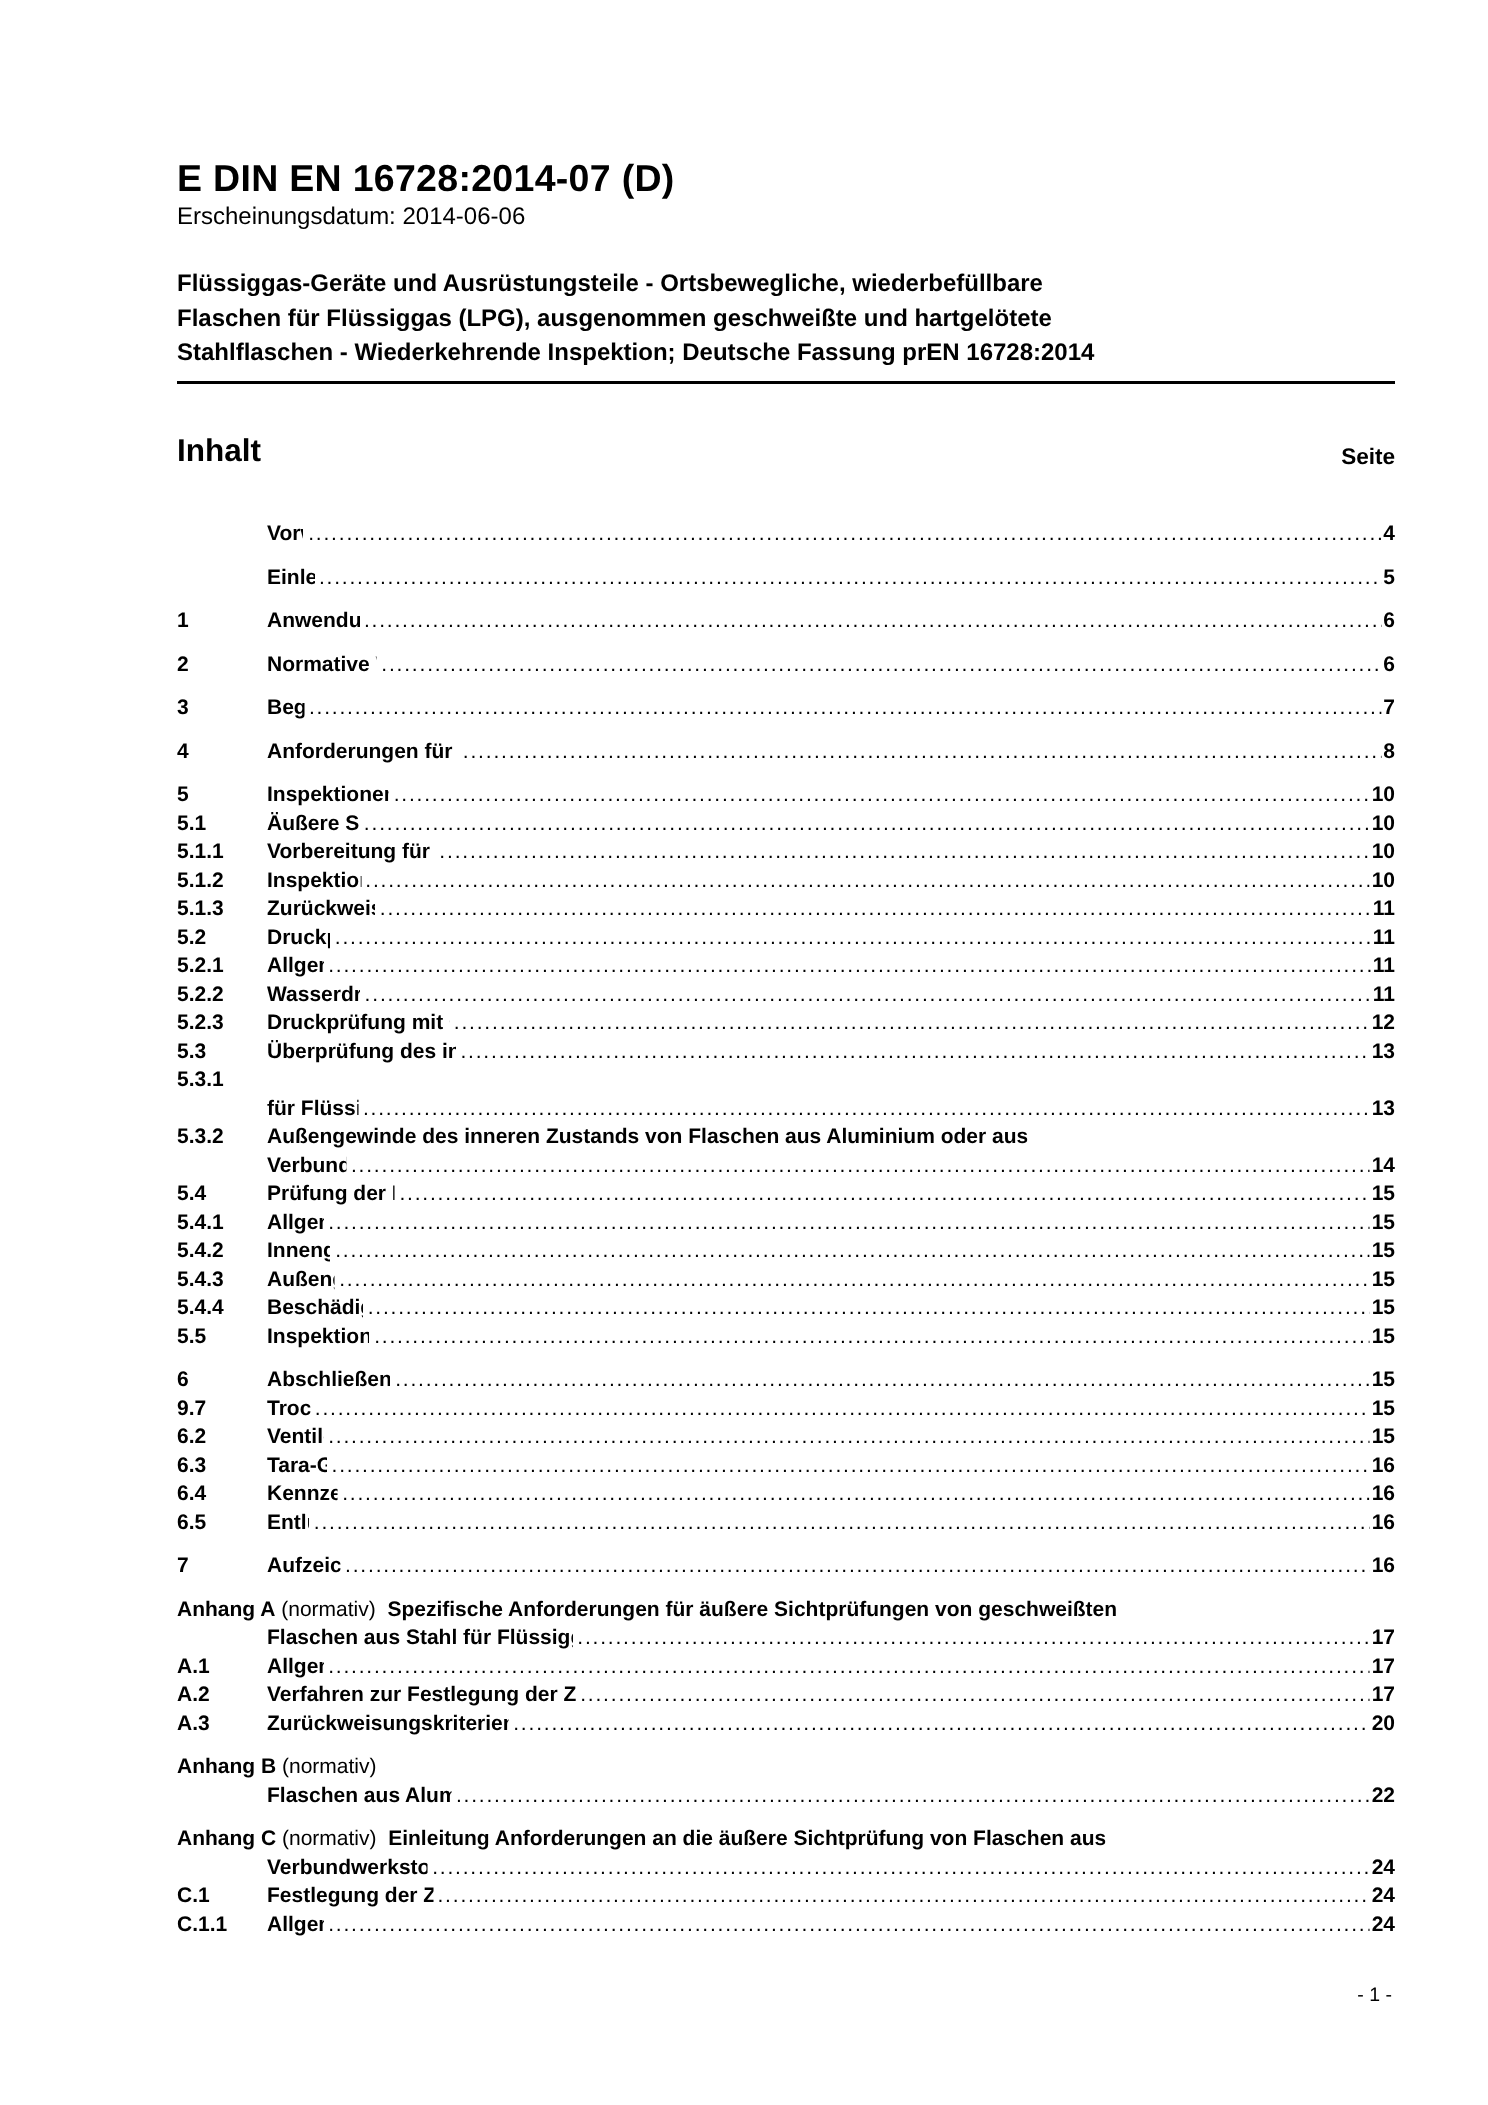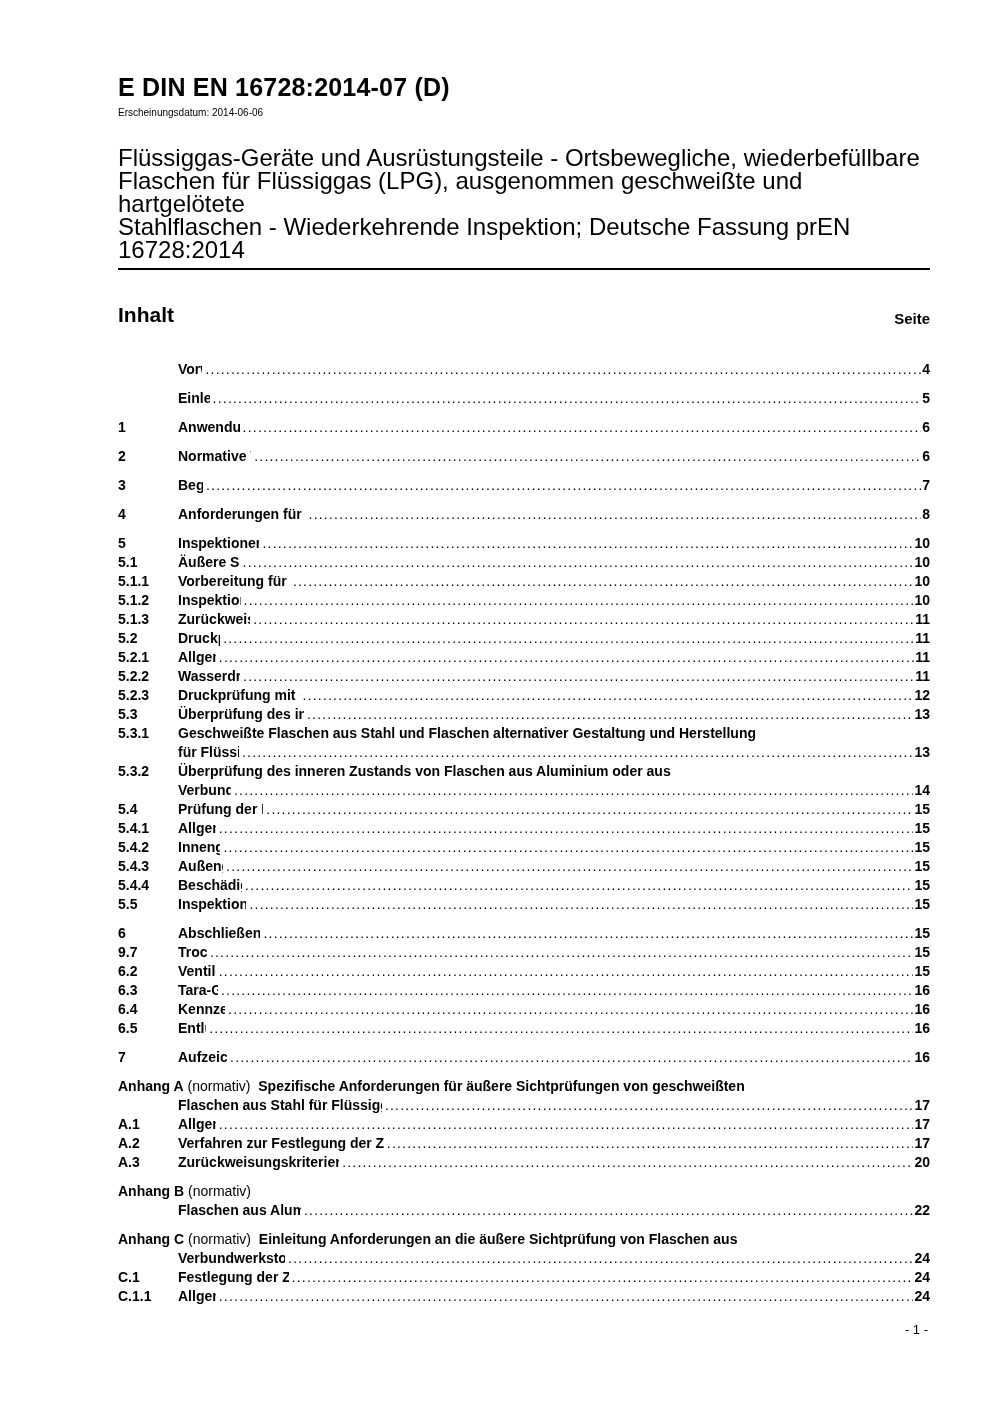--- a/index.html
+++ b/index.html
@@ -12,38 +12,38 @@
   .sheet {
     position: relative;
     width: 992px;
     height: 1403px;
     background: #ffffff;
     overflow: hidden;
   }
   .content {
     position: absolute;
     left: 118px;
-    top: 72px;
+    top: 104px;
     width: 812px;
   }
   .doc-number {
     font-size: 25px;
     font-weight: bold;
     line-height: 30px;
     letter-spacing: 0.2px;
   }
   .pub-date {
-    font-size: 10px;
+    font-size: 16px;
     line-height: 17px;
     margin-top: 2px;
   }
   .doc-title {
     margin-top: 25px;
-    font-size: 24px;
-    font-weight: normal;
+    font-size: 16px;
+    font-weight: bold;
     line-height: 23px;
   }
   .rule {
     border: none;
     border-top: 2px solid #000000;
     margin-top: 7px;
   }
   .toc-header {
     margin-top: 32px;
     display: flex;
@@ -238,33 +238,32 @@
           <div class="toc-line">
             <span class="toc-num">5.3</span>
             <span class="toc-title">Überprüfung des inneren Zustands der Flasche</span>
             <span class="leader"></span>
             <span class="toc-page">13</span>
           </div>
         </div>
         <div class="toc-entry">
           <div class="toc-line">
             <span class="toc-num">5.3.1</span>
-            <span class="toc-title">Geschweißte Flaschen aus Stahl und Flaschen alternativer Gestaltung und  Herstellung</span>
           </div>
           <div class="toc-line">
             <span class="toc-num"></span>
             <span class="toc-title">für Flüssiggas (LPG)</span>
             <span class="leader"></span>
             <span class="toc-page">13</span>
           </div>
         </div>
         <div class="toc-entry">
           <div class="toc-line">
             <span class="toc-num">5.3.2</span>
-            <span class="toc-title">Überprüfung des inneren Zustands von Flaschen aus Aluminium oder aus</span>
+            <span class="toc-title">Außengewinde des inneren Zustands von Flaschen aus Aluminium oder aus</span>
           </div>
           <div class="toc-line">
             <span class="toc-num"></span>
             <span class="toc-title">Verbundwerkstoff</span>
             <span class="leader"></span>
             <span class="toc-page">14</span>
           </div>
         </div>
         <div class="toc-entry">
           <div class="toc-line">

